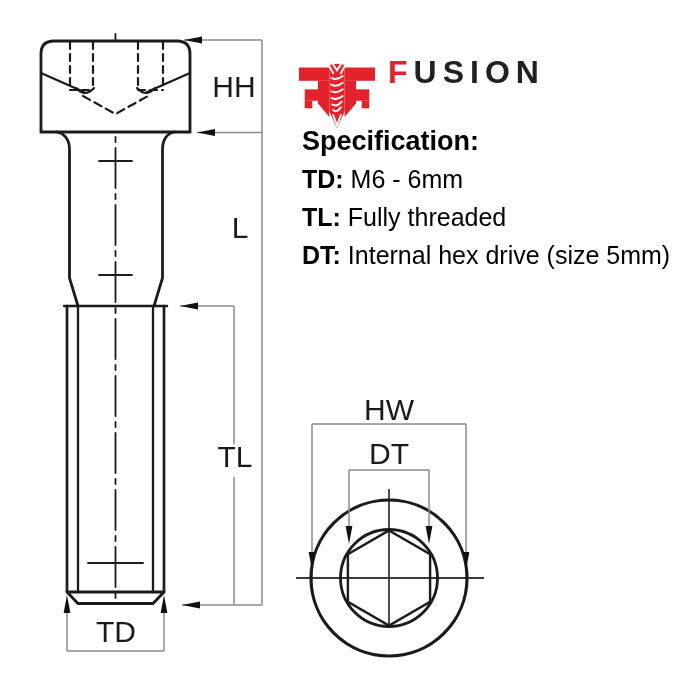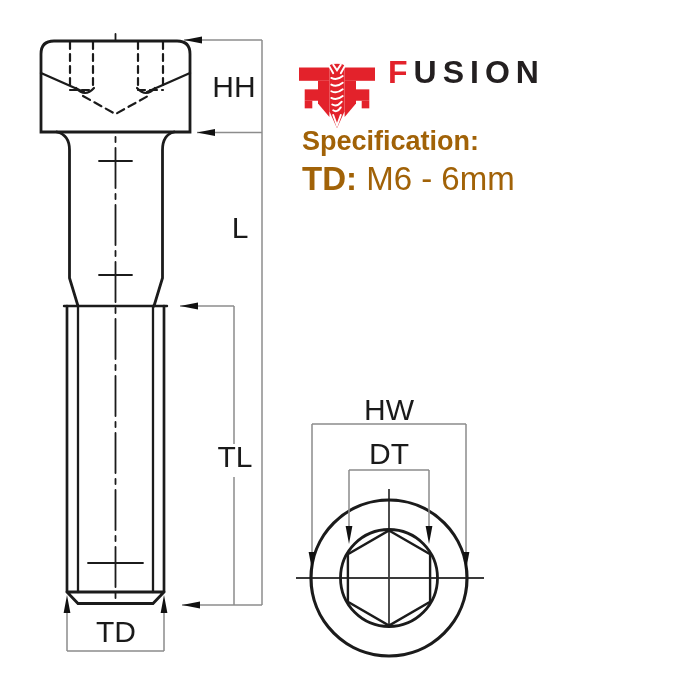--- a/index.html
+++ b/index.html
@@ -21,24 +21,24 @@
   .logo { position: absolute; left: 0; top: 0; width: 648px; height: 130px; margin-top: 20px; }
   .logo-icon { position: absolute; left: 297px; top: 38px; }
   .logo-line { position: absolute; left: 388px; white-space: nowrap;
     font-weight: bold; font-size: 32px; line-height: 1; letter-spacing: 6px;
     color: #231f20; }
   .logo-line .initial { color: #e3222b; }
   .logo-line1 { top: 36px; }
   .logo-line2 { top: 68px; }
   .spec {
     position: absolute; left: 302px; top: 122px; width: 396px;
-    color: #a16207;
+    color: #000000;
   }
   .spec-heading { font-size: 27px; font-weight: bold; line-height: 38px; }
-  .spec-row { font-size: 33px; line-height: 38px; white-space: nowrap; }
+  .spec-row { font-size: 25px; line-height: 38px; white-space: nowrap; }
   .spec-row .lbl { font-weight: bold; }
 </style>
 </head>
 <body>
 
 <div class="canvas">
 
   <svg class="drawing-svg" width="700" height="700" viewBox="0 0 700 700">
 
     <g stroke="#1b1b1b" fill="none" stroke-linecap="round">
@@ -134,15 +134,17 @@
         <path d="M36,21 Q42,24 48,19 M36,28 Q42,31 48,26 M36,35 Q42,38 48,33 M36,42 Q42,45 48,40 M37,49 Q42,52 47,46 M38,55 Q42,58 46,52"></path>
         <path d="M38,60 L42,71 L46,60"></path>
       </g>
     </svg>
     <div class="logo-line logo-line1"><span class="initial">F</span><span>USION</span></div>
   </div>
 
   <div class="spec">
     <div class="spec-heading">Specification:</div>
     <div class="spec-row"><span class="lbl">TD:</span> <span>M6 - 6mm</span></div>
+    <div class="spec-row"><span class="lbl">TL:</span> <span>Fully threaded</span></div>
+    <div class="spec-row"><span class="lbl">DT:</span> <span>Internal hex drive (size 5mm)</span></div>
   </div>
 
 </div>
 
 </body></html>

